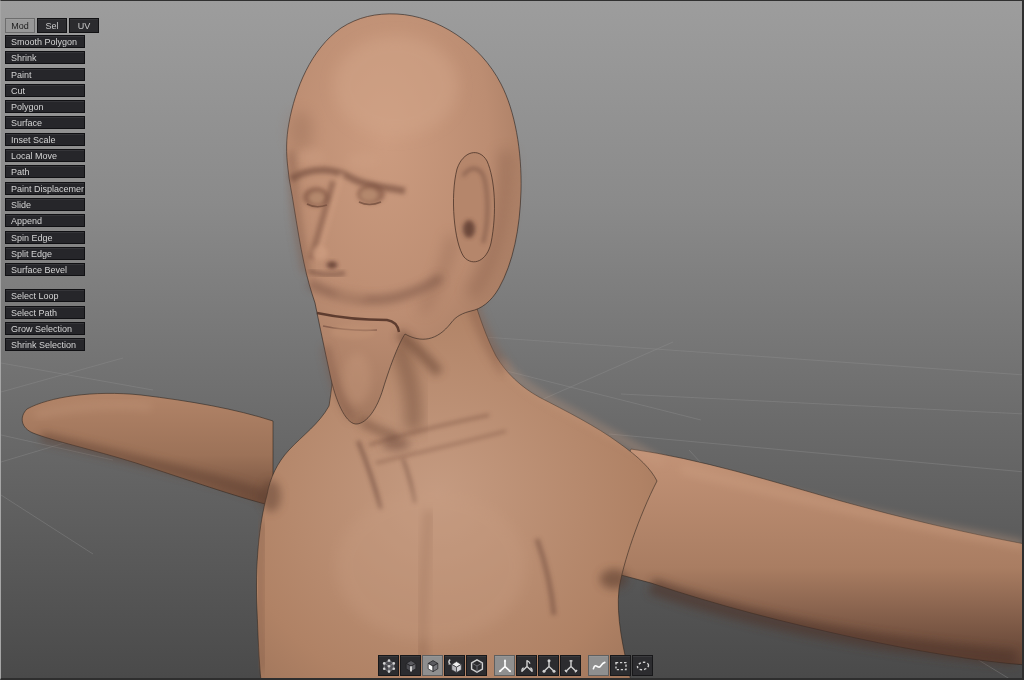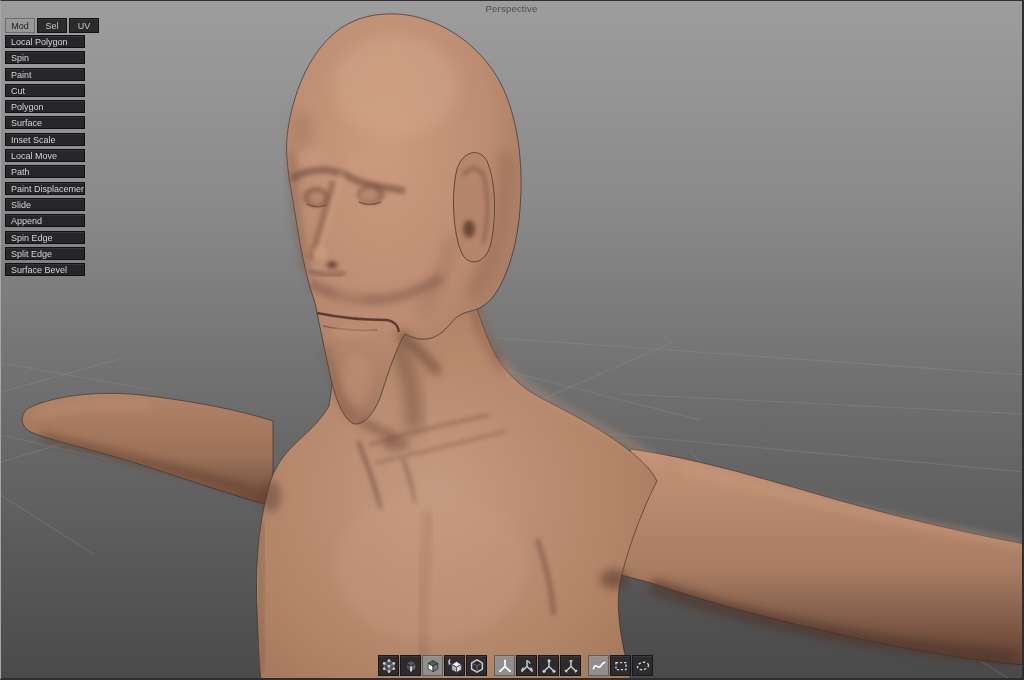--- a/index.html
+++ b/index.html
@@ -158,46 +158,51 @@
       </g>
 
       <g>
         <path fill="#b5866b" stroke="rgba(60,40,32,.7)" stroke-width="1" d="M 456,168 C 462,150 478,146 486,160 C 494,178 496,212 490,242 C 486,260 472,266 463,256 C 453,242 449,195 456,168 Z"></path>
         <path d="M 462,175 C 470,163 481,166 484,180 C 488,200 487,225 482,242" stroke="#6b463a" stroke-width="3" fill="none" opacity=".6" filter="url(#f2)"></path>
         <ellipse cx="468" cy="228" rx="6" ry="9" fill="#4e2f25" opacity=".7" filter="url(#f2)"></ellipse>
       </g>
     </g>
   </svg>
 
-  <div class="viewport-label">Perspective</div>
 
   <div class="sidebar">
     <div class="tabrow" id="tabrow">
         <div class="tab sel">Mod</div>
         <div class="tab">Sel</div>
         <div class="tab">UV</div>
       </div>
     <div class="btncol" id="toolcol">
-        <div class="sbtn">Local Polygon</div>
-        <div class="sbtn">Spin</div>
+        <div class="sbtn">Smooth Polygon</div>
+        <div class="sbtn">Shrink</div>
         <div class="sbtn">Paint</div>
         <div class="sbtn">Cut</div>
         <div class="sbtn">Polygon</div>
         <div class="sbtn">Surface</div>
         <div class="sbtn">Inset Scale</div>
         <div class="sbtn">Local Move</div>
         <div class="sbtn">Path</div>
         <div class="sbtn">Paint Displacement</div>
         <div class="sbtn">Slide</div>
         <div class="sbtn">Append</div>
         <div class="sbtn">Spin Edge</div>
         <div class="sbtn">Split Edge</div>
         <div class="sbtn">Surface Bevel</div>
       </div>
     <div class="gap"></div>
+    <div class="btncol" id="selcol">
+        <div class="sbtn">Select Loop</div>
+        <div class="sbtn">Select Path</div>
+        <div class="sbtn">Grow Selection</div>
+        <div class="sbtn">Shrink Selection</div>
+      </div>
   </div>
 
   <div class="btoolbar" id="btoolbar">
       <div class="bgroup">
         <div class="tbtn">
           <svg width="16" height="16" viewBox="0 0 16 16">
             <polygon points="8,2.6 12.8,5.4 8,8.2 3.2,5.4" fill="#4d4d52" stroke="#86868c" stroke-width=".7"></polygon>
             <polygon points="3.2,5.4 8,8.2 8,13.6 3.2,10.8" fill="#45454a" stroke="#86868c" stroke-width=".7"></polygon>
             <polygon points="8,8.2 12.8,5.4 12.8,10.8 8,13.6" fill="#55555a" stroke="#86868c" stroke-width=".7"></polygon>
             <circle cx="8" cy="2.6" r="1.3" fill="#d2d2d2"></circle>

